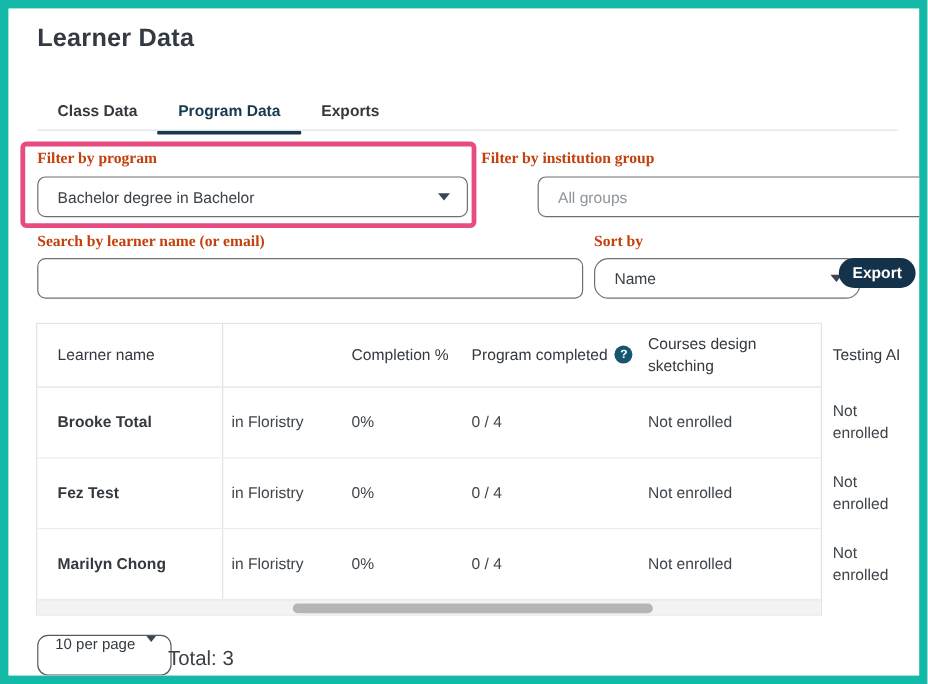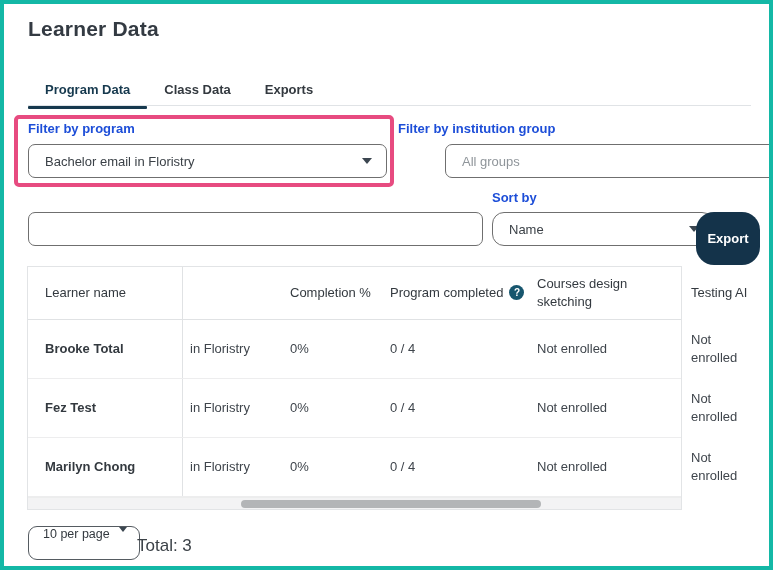--- a/index.html
+++ b/index.html
@@ -1,41 +1,41 @@
 <!DOCTYPE html>
 <html><head>
 <meta charset="utf-8">
 <style>
   * { margin:0; padding:0; box-sizing:border-box; }
   html,body { background:#dfe6ea; }
   body { font-family:"Liberation Sans","DejaVu Sans",sans-serif; }
   .screen {
     position:relative; width:773px; height:570px; background:#ffffff;
-    border:4px solid #14b8a6; overflow:hidden; margin:0 auto;
+    border:7px solid #14b8a6; overflow:hidden; margin:0 auto;
     color:#3b4147;
   }
   .page-title {
     position:absolute; left:24px; top:13px;
     font-size:21px; font-weight:700; color:#333a42; letter-spacing:.2px;
   }
   
   .tabs { position:absolute; left:24px; top:70px; display:flex; }
   .tab {
     padding:8px 17px 11px; font-size:13px; font-weight:600; color:#33393f;
     cursor:pointer; position:relative;
   }
   .tab.active { color:#16394e; }
   .tab.active::after {
     content:""; position:absolute; left:0; right:0; bottom:-1px; height:3px;
     background:#16394e; border-radius:1px;
   }
   .tabs-divider { position:absolute; left:24px; right:18px; top:101px; height:1px; background:#e0e3e6; }
 
   
-  .field-label { position:absolute; font-size:13px; font-weight:700; color:#1d4ed8; }
+  .field-label { position:absolute; font-size:13px; font-weight:700; color:#c2410c;font-family:Liberation Serif, serif; }
   .dropdown {
     position:absolute; height:34px; border:1px solid #6f6f6f; border-radius:7px;
     background:#fff; display:flex; align-items:center; padding:0 14px 0 16px;
     font-size:13px; color:#3b4147; cursor:pointer;
   }
   .dropdown .dd-value { flex:1; overflow:hidden; white-space:nowrap; }
   .dropdown .dd-value.placeholder { color:#8f959a; }
   .caret {
     width:0; height:0; border-left:5px solid transparent; border-right:5px solid transparent;
     border-top:6px solid #3b4650; margin-left:8px; flex:none;
@@ -43,21 +43,21 @@
   .text-input {
     position:absolute; height:34px; border:1px solid #6f6f6f; border-radius:7px;
     background:#fff; font-size:13px; color:#3b4147; padding:0 12px; outline:none;
     font-family:inherit;
   }
   .highlight-box {
     position:absolute; left:10px; top:111px; width:380px; height:72px;
     border:4px solid #e74b80; border-radius:5px; pointer-events:none;
   }
   .export-btn {
-    position:absolute; left:692px; top:208px; width:64px; height:53px;
+    position:absolute; left:692px; top:208px; width:64px; height:25px;
     background:#14334a; color:#fff; border:none; border-radius:18px;
     font-size:13px; font-weight:600; cursor:pointer; font-family:inherit;
   }
 
   
   .table {
     position:absolute; left:23px; top:262px; width:655px;
     border:1px solid #e2e4e6; background:#fff;
   }
   .t-row {
@@ -98,39 +98,40 @@
   .total-label { position:absolute; left:133px; top:532px; font-size:17px; color:#3b4147; }
 </style>
 </head>
 <body>
 
 <div class="screen">
 
   <div class="page-title">Learner Data</div>
 
   <div class="tabs">
+    <div class="tab">Class Data</div>
     <div class="tab active">Program Data</div>
-    <div class="tab">Class Data</div>
     <div class="tab">Exports</div>
   </div>
   <div class="tabs-divider"></div>
 
   <div class="field-label" style="left:24px; top:117px;">Filter by program</div>
   <div class="dropdown" style="left:24px; top:140px; width:359px;">
-    <span class="dd-value">Bachelor email in Floristry</span>
+    <span class="dd-value">Bachelor degree in Bachelor</span>
     <span class="caret"></span>
   </div>
   <div class="highlight-box"></div>
 
   <div class="field-label" style="left:394px; top:117px;">Filter by institution group</div>
   <div class="dropdown" style="left:393px; top:140px; width:363px;margin-left:48px;">
     <span class="dd-value placeholder">All groups</span>
     <span class="caret"></span>
   </div>
 
+  <div class="field-label" style="left:24px; top:186px;">Search by learner name (or email)</div>
   <input class="text-input" style="left: 24px; top: 208px; width: 455px;" type="text" placeholder="">
 
   <div class="field-label" style="left:488px; top:186px;">Sort by</div>
   <div class="dropdown" style="left:488px; top:208px; width:222px;border-radius:12px;">
     <span class="dd-value">Name</span>
     <span class="caret"></span>
   </div>
 
   <button class="export-btn">Export</button>
 

